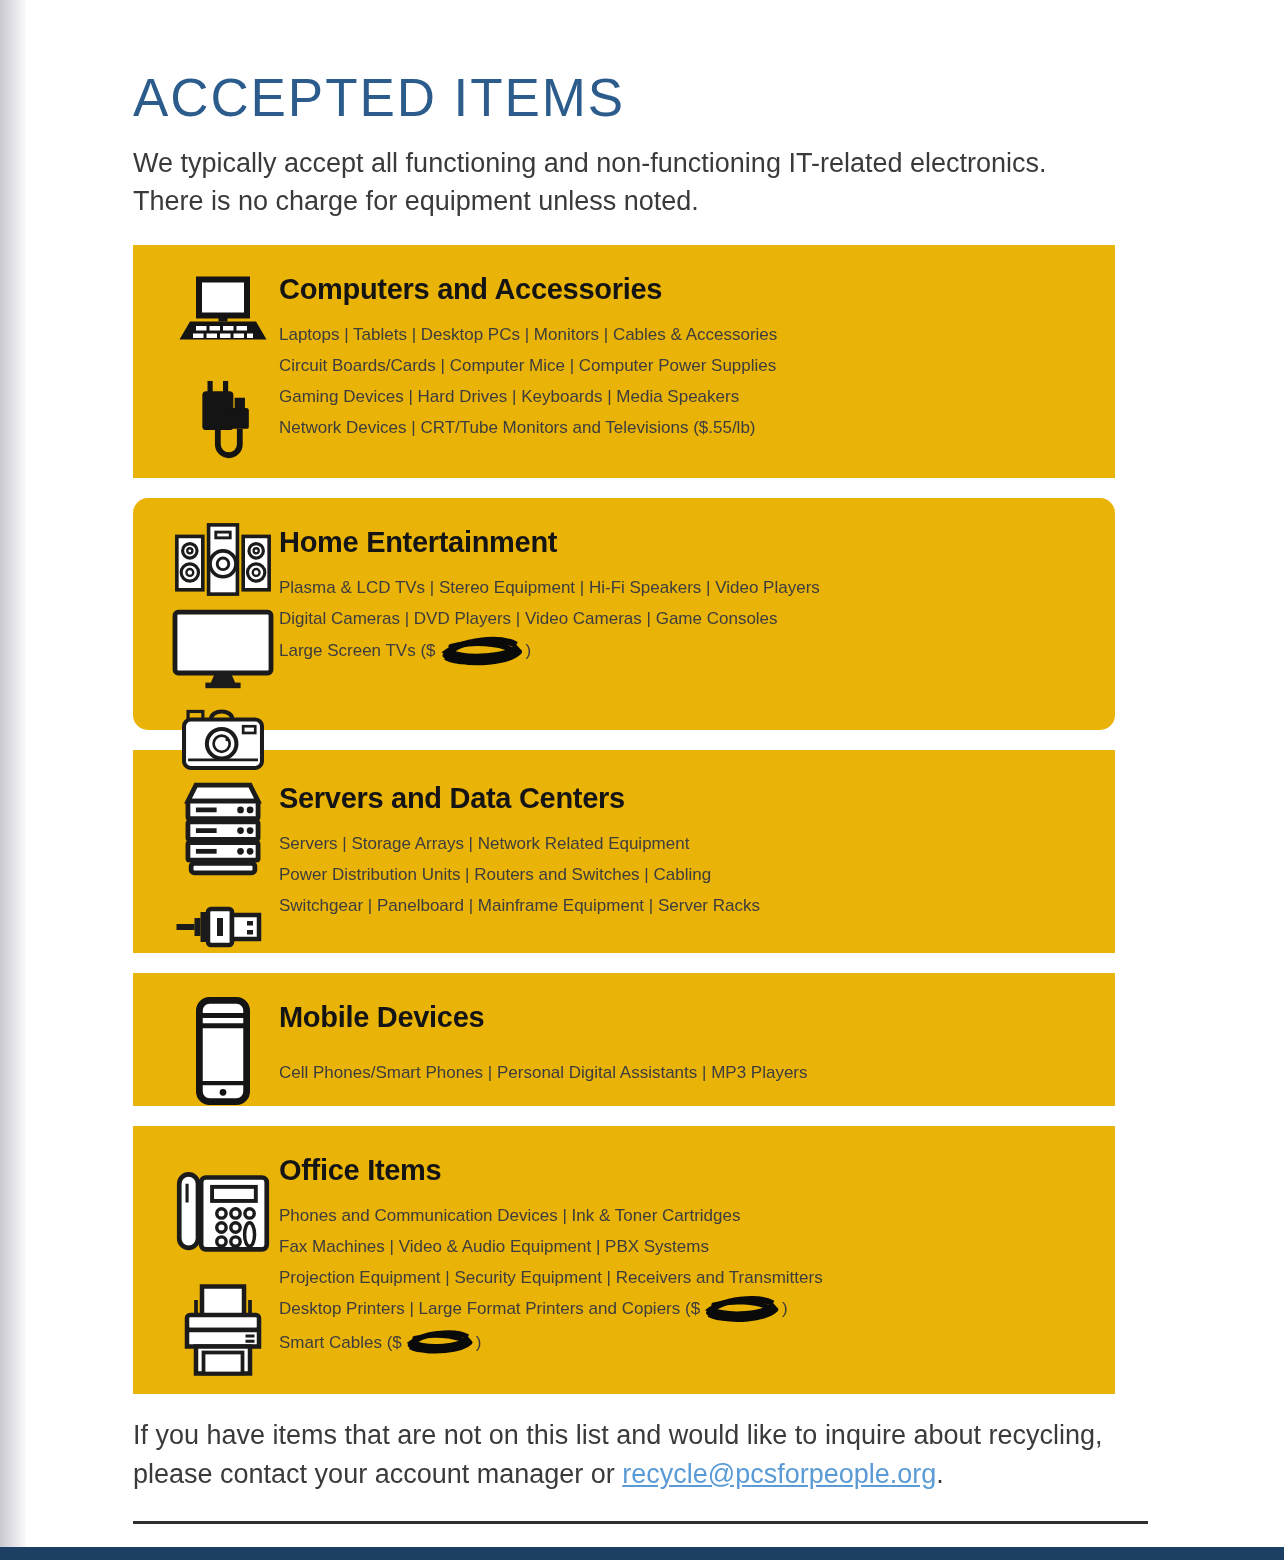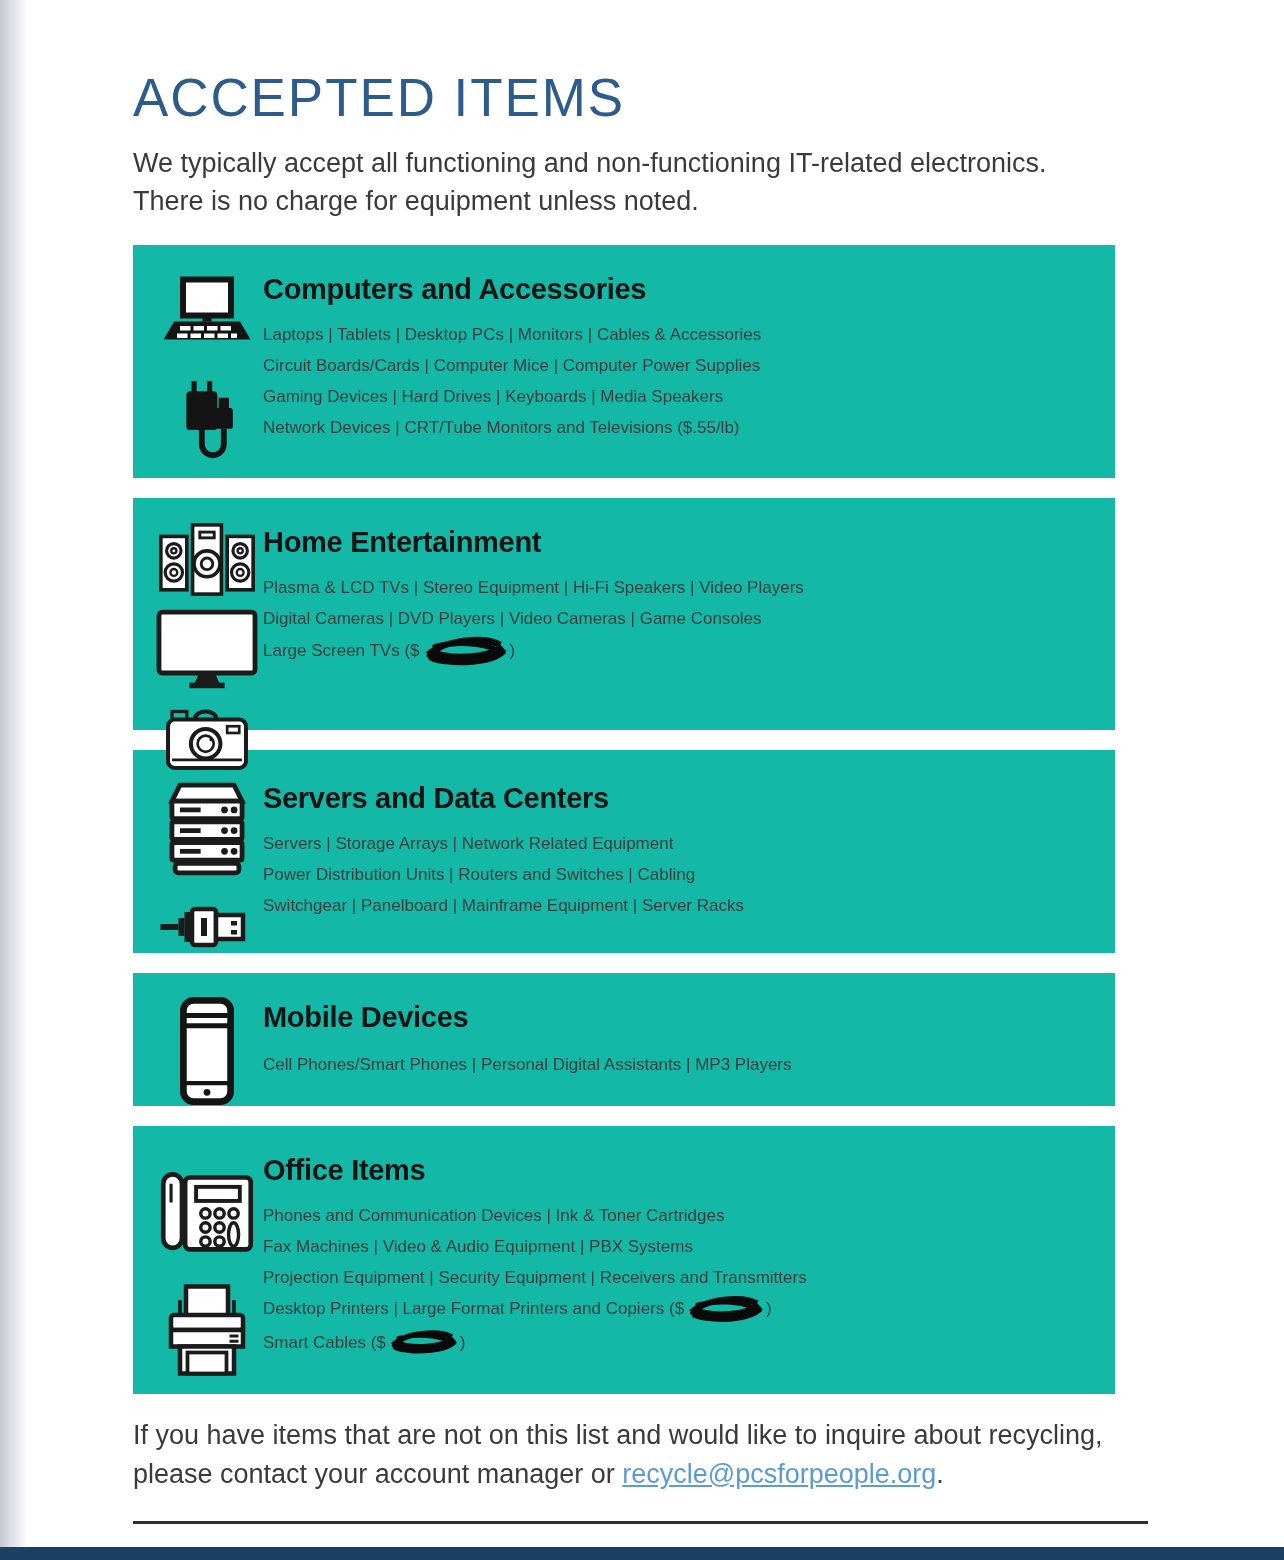--- a/index.html
+++ b/index.html
@@ -6,32 +6,32 @@
   body{
     width:1284px;height:1560px;position:relative;background:#ffffff;
     font-family:"Liberation Sans",sans-serif;overflow:hidden;color:#3a3a3a;
   }
   .page-edge{position:absolute;left:0;top:0;width:26px;height:1547px;
     background:linear-gradient(to right,#c9c9d1,#fbfbfc);}
   .content{position:absolute;left:133px;top:66px;width:1022px;}
   .page-title{font-size:54px;font-weight:400;color:#2b5c8c;letter-spacing:2px;
     margin:0 0 16px 0;transform:scaleX(.98);transform-origin:left;}
   .intro{font-size:27px;line-height:1.42;width:965px;margin:0 0 24px 0;color:#3a3a3a;}
-  .panel{background:#14b8a6;width:982px;display:flex;margin-bottom:20px;
-    box-sizing:border-box;padding-left:18px;padding-right:16px;}
-  .p1{height:233px;} .p2{height:232px;} .p3{height:203px;} .p4{height:133px;} .p5{height:268px;}
+  .panel{background:#eab308;width:982px;display:flex;margin-bottom:20px;
+    box-sizing:border-box;padding-left:34px;padding-right:16px;}
+  .p1{height:233px;} .p2{height:232px;border-radius:15px;} .p3{height:203px;} .p4{height:133px;} .p5{height:268px;}
   .icon-col{width:112px;flex:0 0 112px;display:flex;flex-direction:column;align-items:center;}
   .p1 .icon-col{padding-top:30px;gap:16px;}
   .p2 .icon-col{padding-top:24px;gap:12px;}
   .p3 .icon-col{padding-top:32px;gap:16px;}
   .p4 .icon-col{padding-top:24px;}
   .p5 .icon-col{padding-top:42px;gap:18px;}
   .text-col{flex:1;padding-top:28px;}
   .sec-heading{font-size:29px;font-weight:700;color:#141414;letter-spacing:-.3px;margin:0 0 13px 0;}
-  .p4 .sec-heading{margin-bottom:15px;}
+  .p4 .sec-heading{margin-bottom:23px;}
   .sec-line{font-size:17px;color:#3d3d3d;line-height:31px;}
   .scribble{display:inline-block;vertical-align:middle;margin:0 1px 4px 1px;}
   .note{margin-top:22px;font-size:27px;line-height:1.45;width:1015px;color:#3a3a3a;}
   .email-link{color:#5b9bd5;text-decoration:underline;cursor:pointer;}
   .divider{margin-top:26px;width:1015px;border-top:3px solid #2e2e2e;}
   .foot-row{margin-top:38px;width:1015px;display:flex;justify-content:space-between;align-items:baseline;}
   .doc-title{font-size:17px;font-weight:700;letter-spacing:3px;color:#262626;}
   .page-num{font-size:18px;font-weight:700;color:#262626;letter-spacing:1px;}
   .bottom-bar{position:absolute;left:0;bottom:0;width:1284px;height:13px;background:#1d3f63;}
   svg{display:block;}

